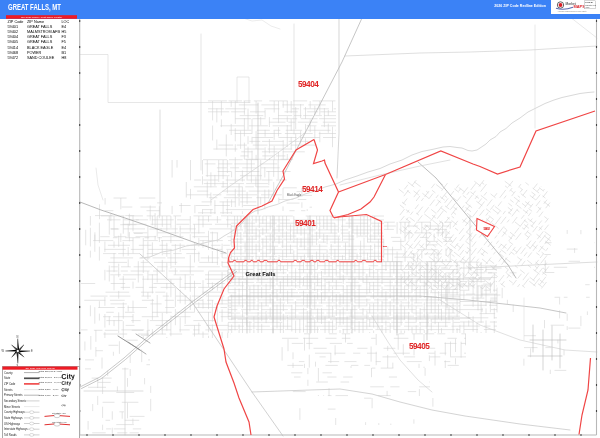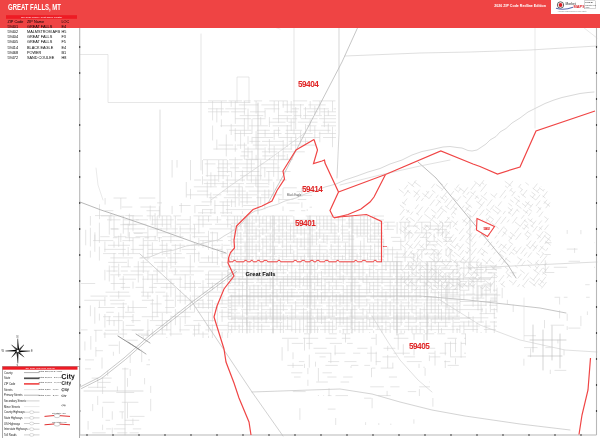--- a/index.html
+++ b/index.html
@@ -1,15 +1,15 @@
 <!DOCTYPE html>
 <html><head><meta charset="utf-8"><style>
 html,body{margin:0;padding:0;background:#fff}
 body{width:600px;height:438px;position:relative;overflow:hidden;font-family:"Liberation Sans",sans-serif}
-.banner{position:absolute;left:0;top:0;width:600px;height:28px;background:#ef4444}
+.banner{position:absolute;left:0;top:0;width:600px;height:19px;background:#3b82f6}
 .banner .ttl{position:absolute;left:8px;top:2.4px;font-size:8.3px;font-weight:bold;color:#fff;letter-spacing:0;transform:scaleX(0.72);transform-origin:0 0;white-space:nowrap}
 .banner .ed{position:absolute;right:54px;top:4px;font-size:3.6px;font-weight:bold;color:#fff}
 .logo{position:absolute;right:0;top:0;width:49px;height:13.5px;background:#fff}
 .leg{position:absolute;left:2px;top:366px;width:76px;height:72px;background:#fff;border:0.5px solid #aaa}
 </style></head>
 <body>
 
 <svg width="600" height="438" style="position:absolute;left:0;top:0" shape-rendering="geometricPrecision">
 
 <g>

